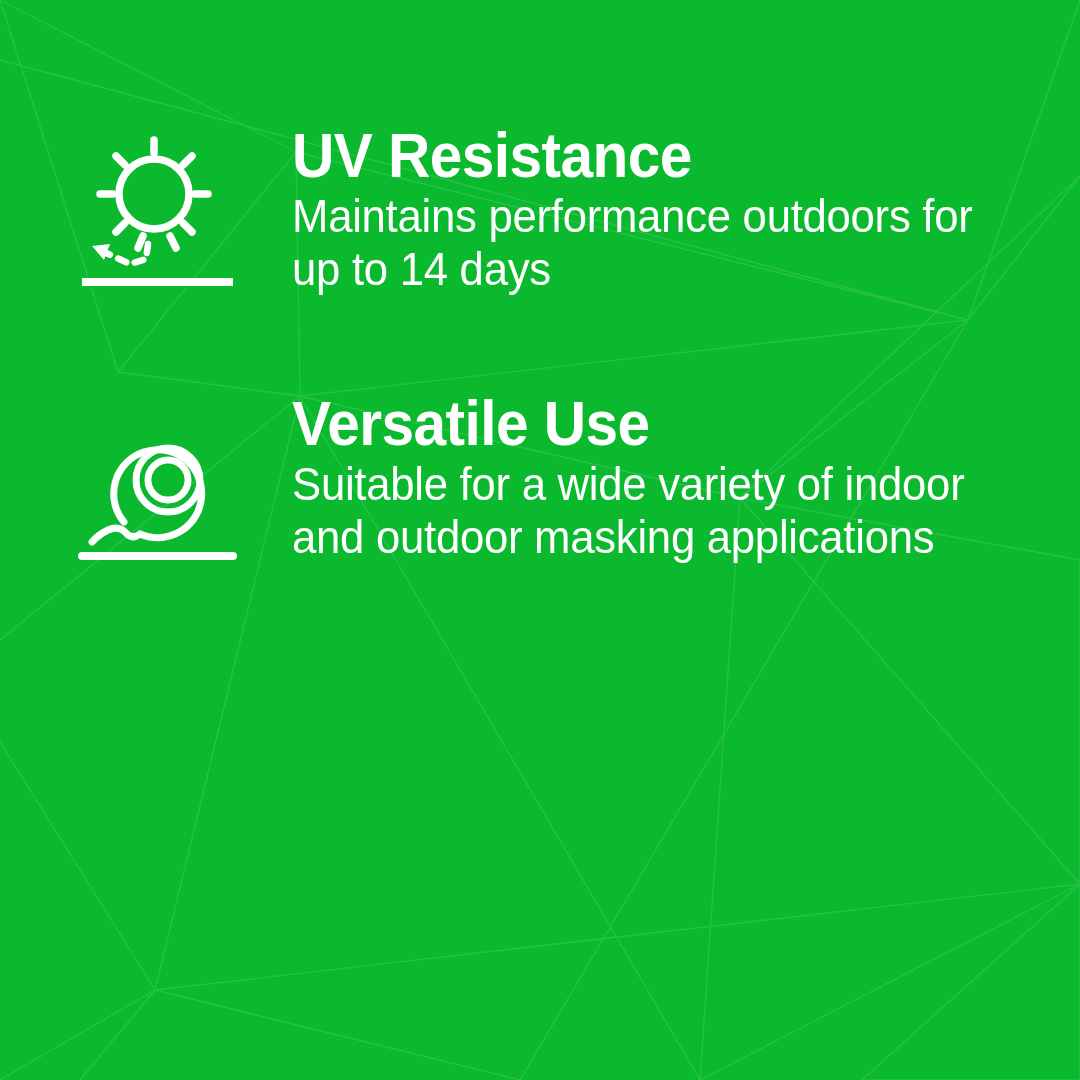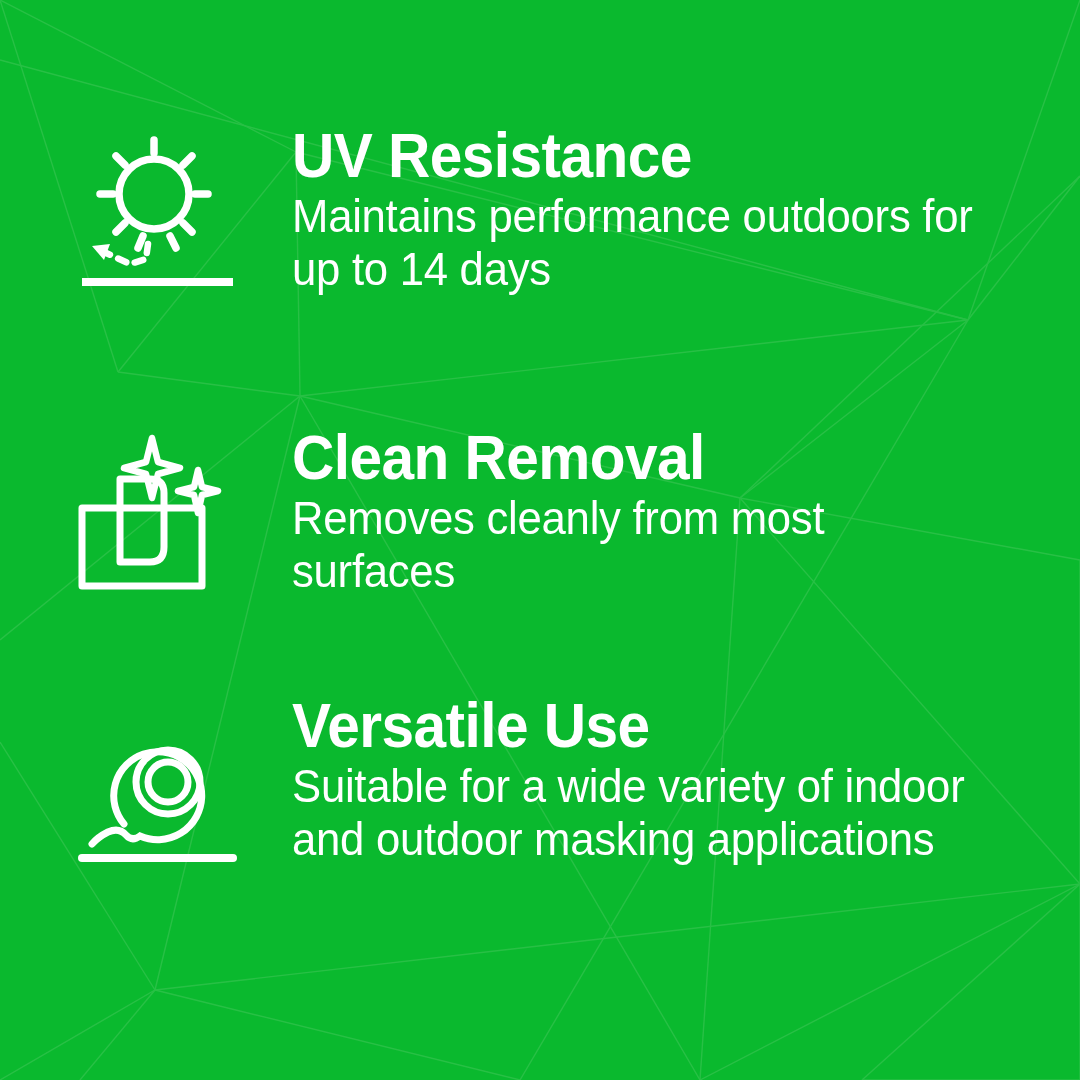--- a/index.html
+++ b/index.html
@@ -154,40 +154,20 @@
 
         <line x1="4" y1="150" x2="155" y2="150" stroke="#ffffff" stroke-width="8" stroke-linecap="butt"></line>
       </svg>
     </div>
     <div class="feature-text">
       <div class="feature-title">UV Resistance</div>
       <div class="feature-desc">Maintains performance outdoors for up to 14 days</div>
     </div>
   </div>
 
-  <div class="feature-row" id="row-1">
-    <div class="feature-icon">
-      <svg viewBox="0 0 172 172" xmlns="http://www.w3.org/2000/svg">
-        <g stroke="#ffffff" fill="none" stroke-width="7" stroke-linejoin="round" stroke-linecap="round">
-
-          <path d="M4 74 L124 74 L124 152 L4 152 Z"></path>
-
-          <path d="M42 45 L72 45 Q86 45 86 59 L86 113 Q86 128 72 128 L42 128 Z"></path>
-        </g>
-
-        <path d="M74 4 L80 28 L102 34 L80 40 L74 64 L68 40 L46 34 L68 28 Z" stroke="#ffffff" stroke-width="6.5" fill="none" stroke-linejoin="round"></path>
-
-        <path d="M120 36 L124 53 L140 57 L124 61 L120 79 L116 61 L100 57 L116 53 Z" stroke="#ffffff" stroke-width="6.5" fill="none" stroke-linejoin="round"></path>
-      </svg>
-    </div>
-    <div class="feature-text">
-      <div class="feature-title">Clean Removal</div>
-      <div class="feature-desc">Removes cleanly from most surfaces</div>
-    </div>
-  </div>
 
   <div class="feature-row" id="row-2">
     <div class="feature-icon">
       <svg viewBox="0 0 172 172" xmlns="http://www.w3.org/2000/svg">
         <g stroke="#ffffff" fill="none" stroke-width="7" stroke-linecap="round">
 
           <path d="M46 122
                    A44 44 0 1 1 62 134
                    Q54 140 48 133
                    Q41 125 30 130

